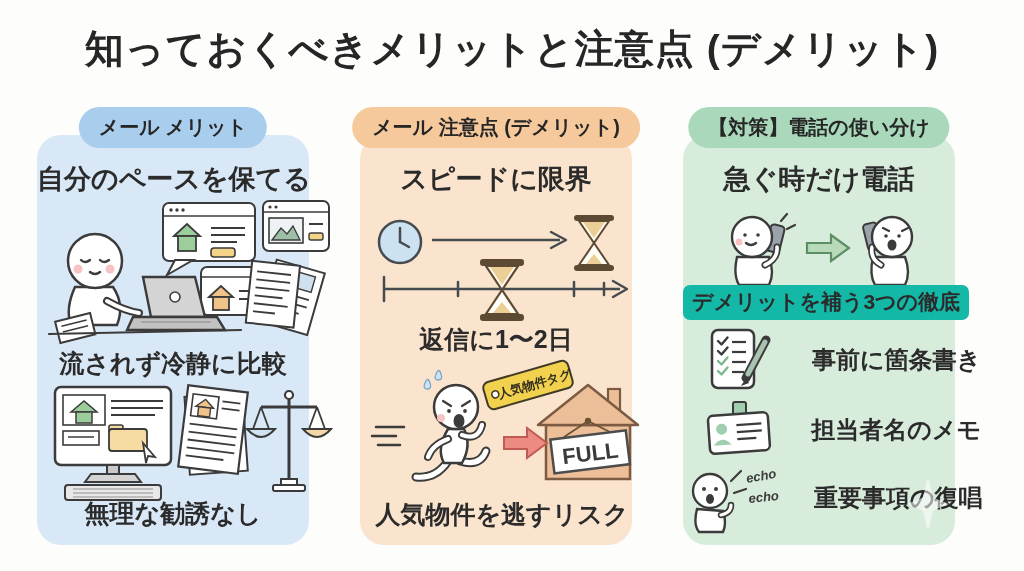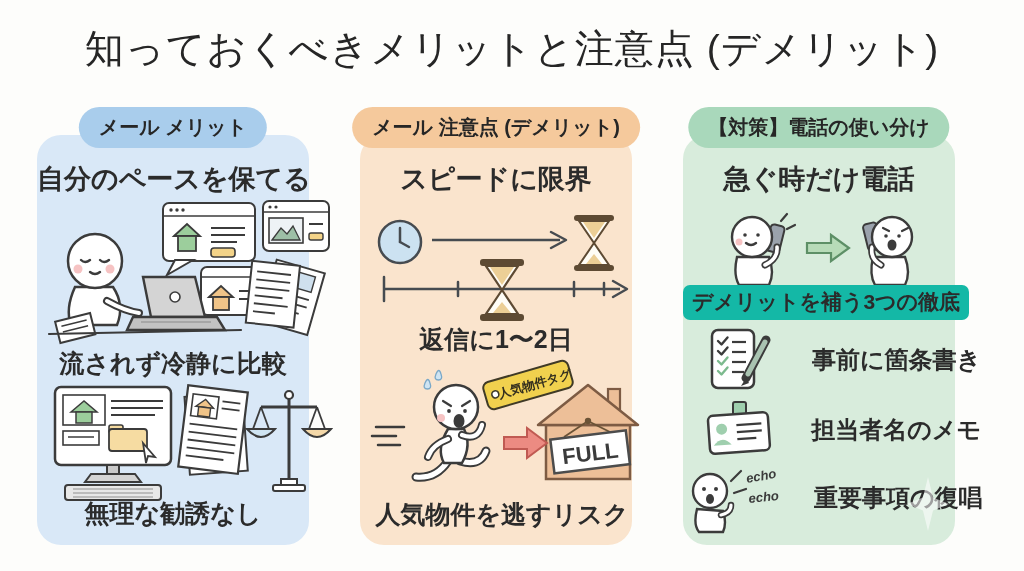--- a/index.html
+++ b/index.html
@@ -6,21 +6,21 @@
   html,body { width:1024px; height:571px; }
   body {
     position:relative;
     background:#fdfdfb;
     font-family:"Liberation Sans","DejaVu Sans",sans-serif;
     color:#2b2b2b;
     overflow:hidden;
   }
   .page-title {
     position:absolute; top:22px; left:0; width:1024px;
-    text-align:center; font-size:39px; font-weight:400;
+    text-align:center; font-size:39px; font-weight:700;
     letter-spacing:1px; color:#262626; white-space:nowrap;
   }
   .col {
     position:absolute; top:135px; width:272px; height:410px;
     border-radius:24px;
   }
   .col-merit    { left:37px;  background:#d9e8f7; }
   .col-demerit  { left:360px; background:#fae4cd; }
   .col-solution { left:683px; background:#d8ecdc;padding-left:30px; }
   .badge {

